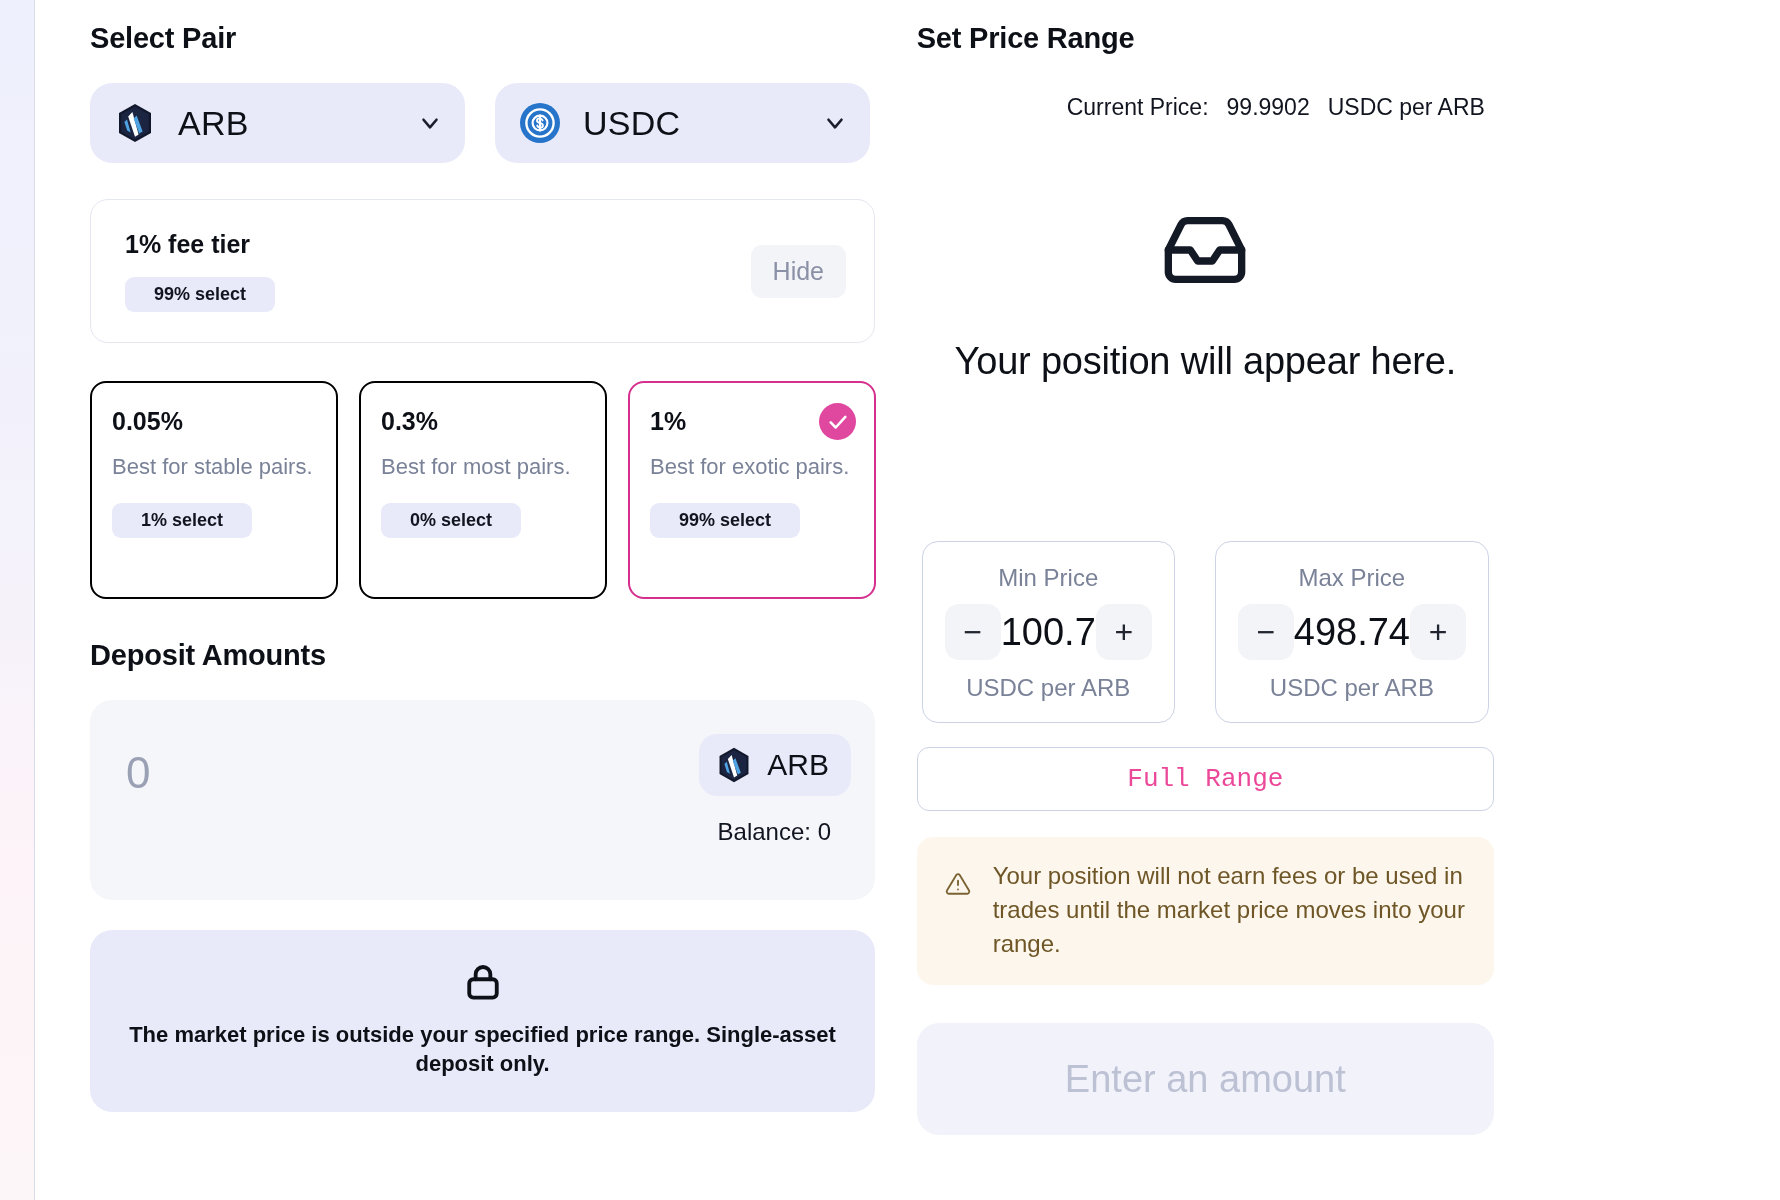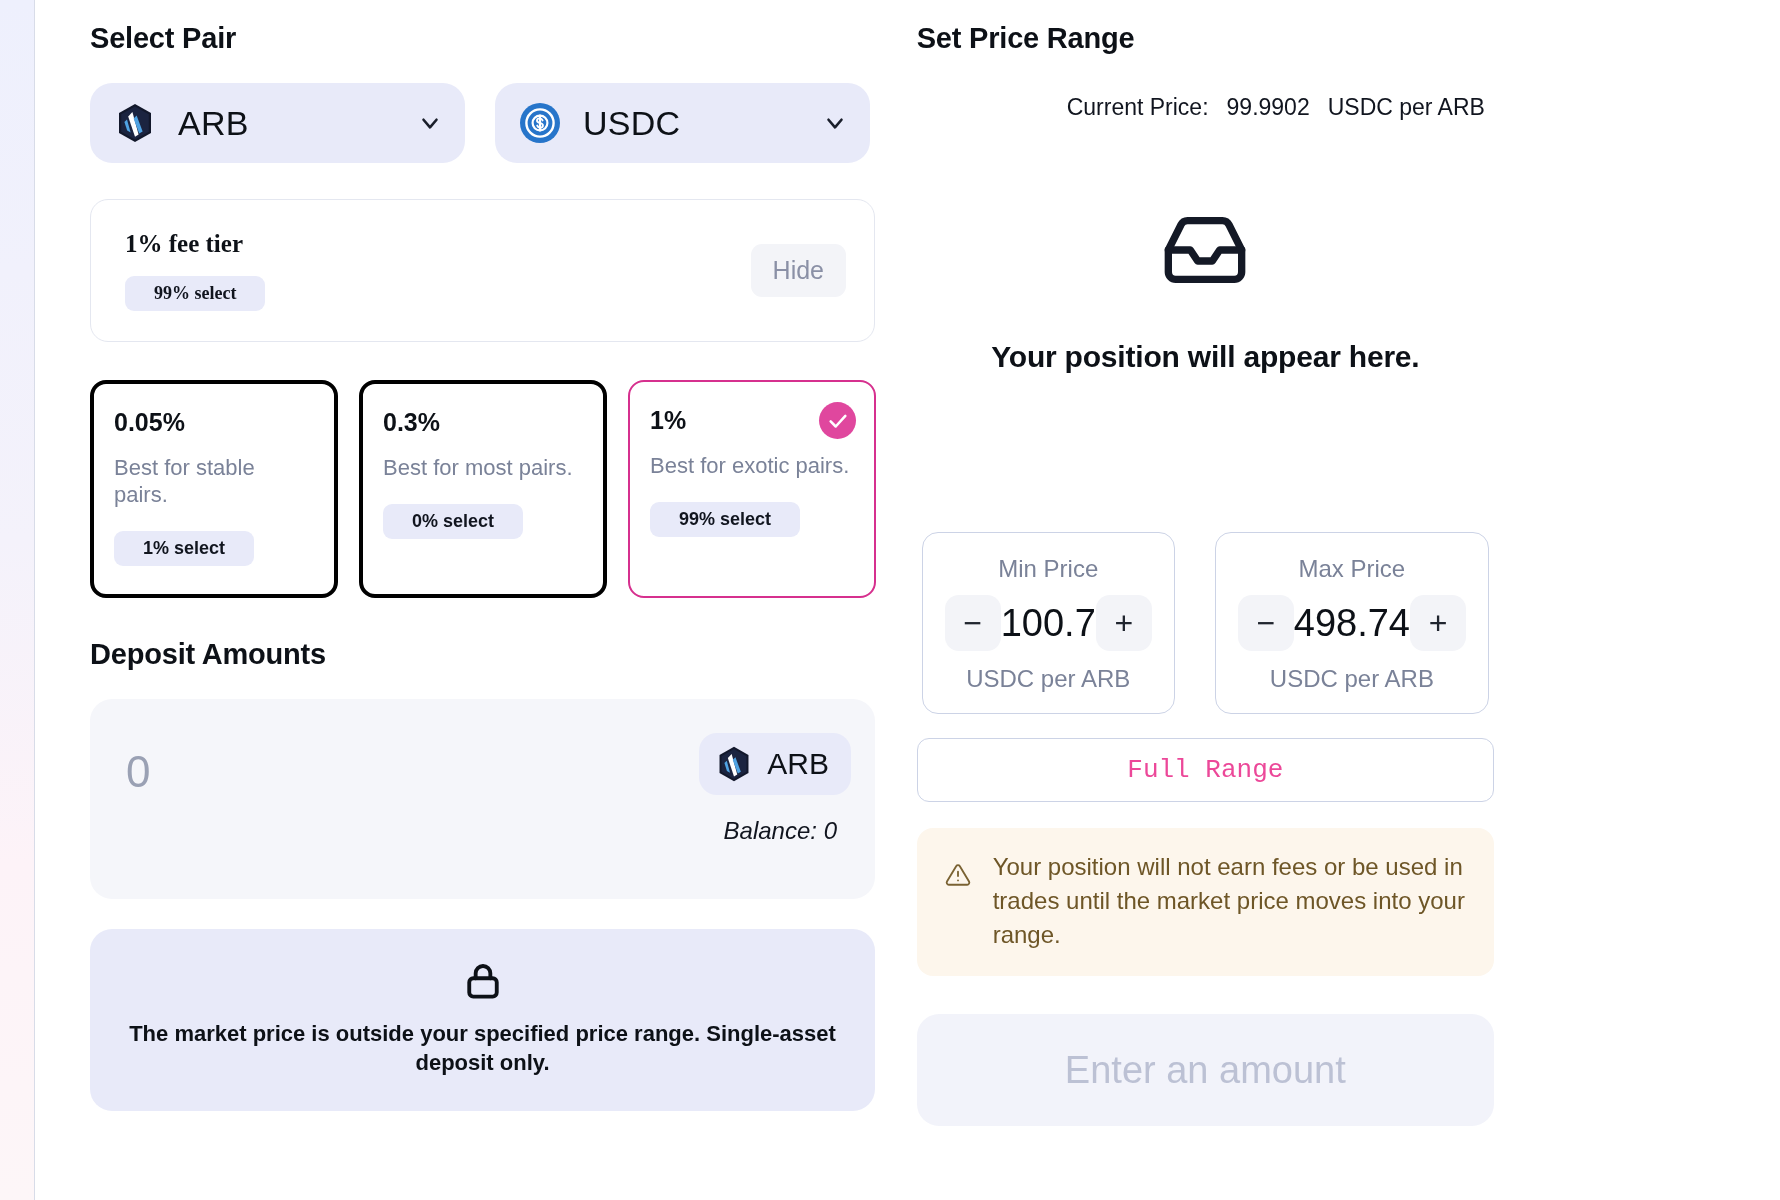--- a/index.html
+++ b/index.html
@@ -42,35 +42,35 @@
   .token-icon { width: 42px; height: 42px; flex: 0 0 42px; margin-right: 22px; }
   .token-name { font-size: 34px; font-weight: 400; color: #0d1117; flex: 1; letter-spacing: .2px;}
   .chev { width: 26px; height: 26px; flex: 0 0 26px; color: #1a1f2b; }
 
   
   .fee-head {
     width: 785px; border: 1px solid #e4e7f0; border-radius: 18px;
     padding: 30px 28px 30px 34px; display: flex; align-items: center;
     margin-bottom: 38px; background: #fff;
   }
-  .fee-head-left { flex: 1; font-family: Liberation Serif, serif; }
+  .fee-head-left { flex: 1; }
   .fee-head-title { font-size: 25px; font-weight: 700; color: #0d1117; margin-bottom: 18px; }
   .pill {
     display: inline-block; background: #e8eaf9; color: #11151f;
     font-size: 18px; font-weight: 700; border-radius: 9px; padding: 7px 29px;
   }
   .hide-btn {
     background: #f3f4f8; color: #8a90a6; border: none; border-radius: 11px;
     font-size: 25px; padding: 12px 22px; font-family: inherit; cursor: pointer;
   }
 
   
   .tier-row { display: flex; gap: 21px; margin-bottom: 40px; }
   .tier {
-    width: 248px; min-height: 218px; border: 4px solid #000000; border-radius: 16px;
+    width: 248px; min-height: 218px; border: 2px solid #000000; border-radius: 16px;
     padding: 24px 20px 22px 20px; position: relative; background: #fff; cursor: pointer;
   }
   .tier.selected { border: 2px solid #d6308e; }
   .tier-pct { font-size: 25px; font-weight: 700; color: #0d1117; margin-bottom: 18px; }
   .tier-desc { font-size: 22px; color: #7a8298; line-height: 1.22; margin-bottom: 22px; }
   .check {
     position: absolute; top: 20px; right: 18px; width: 37px; height: 37px;
     border-radius: 50%; background: #e0479e; display: flex; align-items: center; justify-content: center;
   }
 
@@ -85,43 +85,43 @@
     font-family: inherit; width: 540px;
   }
   .deposit-token {
     position: absolute; right: 24px; top: 34px;
     background: #e8eaf9; border-radius: 18px; height: 62px;
     display: flex; align-items: center; padding: 0 22px 0 16px; cursor: pointer;
   }
   .deposit-token .token-icon { width: 38px; height: 38px; flex:0 0 38px; margin-right: 14px; }
   .deposit-token .tk-label { font-size: 30px; color: #0d1117; }
   .balance {
-    position: absolute; right: 38px; top: 118px;
-    font-size: 24px; color: #11151f; font-weight: 400; font-style: italic;
+    position: absolute; right: 44px; top: 118px;
+    font-size: 24px; color: #11151f; font-weight: 400;
   }
 
   .notice {
     width: 785px; background: #e8eaf9; border-radius: 22px;
     padding: 30px 36px 34px; text-align: center;
   }
   .notice-icon { margin: 0 auto 16px; width: 44px; height: 44px; color:#0d1117; display:block;}
   .notice-text { font-size: 22px; font-weight: 700; color: #0d1117; line-height: 1.32; }
 
   
   .price-line {
     display: flex; align-items: baseline; gap: 18px;
     margin-left: 150px; margin-bottom: 30px; margin-top: 39px;
   }
   .price-label { font-size: 23px; color: #11151f; }
   .price-value { font-size: 23px; color: #11151f; }
   .price-unit  { font-size: 23px; color: #11151f; }
 
   .empty-state { text-align: center; padding: 55px 0 0; }
   .empty-icon { display: block; margin: 0 auto 46px; width: 104px; height: 88px; color: #141926; }
-  .empty-text { font-size: 30px; color: #0d1117; font-weight: 700; letter-spacing: -.2px; }
+  .empty-text { font-size: 38px; color: #0d1117; font-weight: 400; letter-spacing: -.2px; }
 
   .range-row { display: flex; gap: 40px; margin-top: 158px; padding: 0 5px; }
   .range-card {
     flex: 1; border: 1px solid #ccd3e6; border-radius: 16px;
     padding: 22px 18px 20px; text-align: center; background: #fff;
   }
   .range-label { font-size: 24px; color: #7a8298; margin-bottom: 12px; }
   .range-mid { display: flex; align-items: center; justify-content: space-between; padding: 0 4px; }
   .step-btn {
     width: 56px; height: 56px; border-radius: 14px; background: #f3f4f8;

